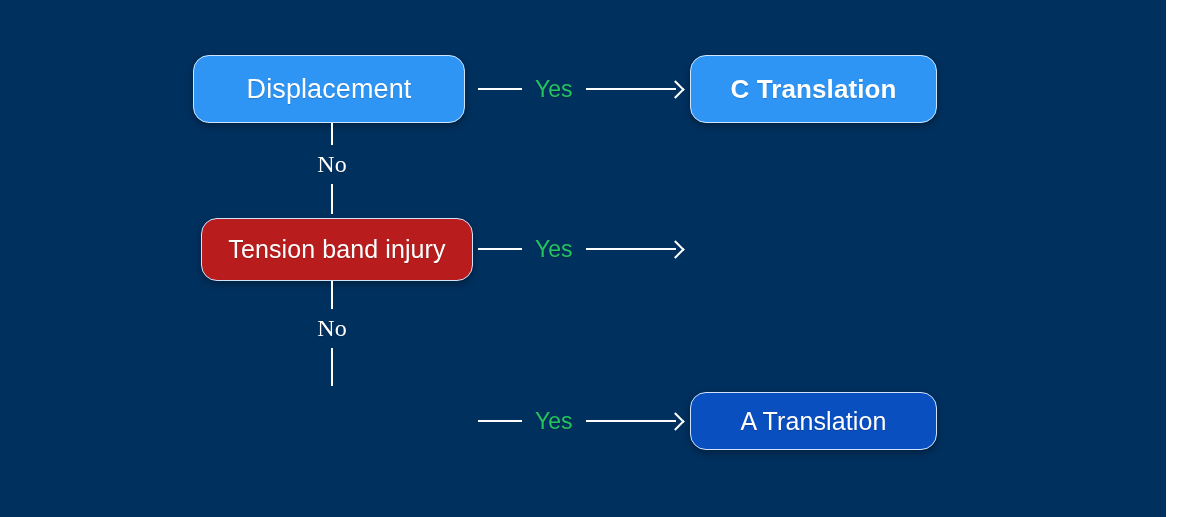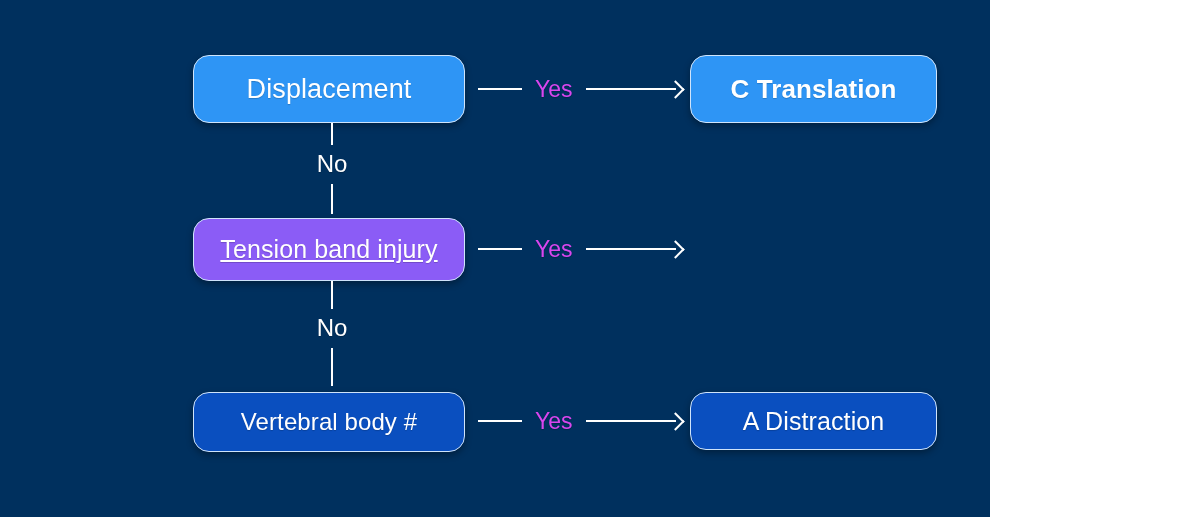--- a/index.html
+++ b/index.html
@@ -7,23 +7,24 @@
     padding: 0;
   }
   body {
     width: 1200px;
     height: 517px;
     overflow: hidden;
     font-family: "Liberation Sans", sans-serif;
   }
   #canvas {
     position: relative;
-    width: 990px;
+    width: 1148px;
     height: 517px;
     background: #00305e;
+    padding-left: 18px;
   }
 
   
   .node {
     position: absolute;
     box-sizing: border-box;
     display: flex;
     align-items: center;
     justify-content: center;
     border-radius: 16px;
@@ -36,21 +37,21 @@
   .node .node-label {
     display: block;
     line-height: 1;
     text-shadow: 0 1px 1px rgba(0, 0, 0, 0.18);
   }
 
   
   .node.r1c1 { left: 193px; top: 55px;  width: 272px; height: 68px; background: #2e95f5; }
   .node.r1c2 { left: 690px; top: 55px;  width: 247px; height: 68px; background: #2e95f5; font-weight: bold; }
   
-  .node.r2c1 { left: 193px; top: 218px; width: 272px; height: 63px; background: #8b5cf6; text-decoration: underline; }
+  .node.r2c1 { left: 201px; top: 218px; width: 272px; height: 63px; background: #b91c1c; }
   .node.r2c2 { left: 690px; top: 218px; width: 247px; height: 63px; background: #1565e8; }
   
   .node.r3c1 { left: 193px; top: 392px; width: 272px; height: 60px; background: #0a4fbf; }
   .node.r3c2 { left: 690px; top: 392px; width: 247px; height: 58px; background: #0a4fbf; }
 
   .r1c1 .node-label { font-size: 27px; }
   .r1c2 .node-label { font-size: 26px; }
   .r2c1 .node-label { font-size: 25px; }
   .r2c2 .node-label { font-size: 25px; }
   .r3c1 .node-label { font-size: 24px; }
@@ -72,21 +73,21 @@
   .yes-stub {
     flex: 0 0 auto;
     width: 44px;
     height: 2px;
     background: #ffffff;
   }
   .yes-text {
     flex: 0 0 auto;
     padding: 0 13px;
     font-size: 23px;
-    color: #d946ef;
+    color: #22c55e;
     line-height: 1;
     text-shadow: 0 1px 1px rgba(0, 0, 0, 0.2);
   }
   .yes-arrow {
     flex: 1 1 auto;
     position: relative;
     height: 14px;
   }
   .yes-arrow .shaft {
     position: absolute;
@@ -127,20 +128,21 @@
   .no-conn.n1 .no-seg-bot { height: 30px; }
   .no-conn.n2 .no-seg-top { height: 28px; }
   .no-conn.n2 .no-seg-bot { height: 38px; }
 
   .no-text {
     font-size: 24px;
     color: #ffffff;
     line-height: 1;
     padding: 7px 0 8px 0;
     text-shadow: 0 1px 1px rgba(0, 0, 0, 0.2);
+    font-family: Liberation Serif, serif;
   }
 </style>
 </head>
 <body>
 
 <div id="canvas">
 
   <div class="node r1c1">
     <span class="node-label">Displacement</span>
   </div>
@@ -177,30 +179,27 @@
     </span>
   </div>
 
 
   <div class="no-conn n2">
     <span class="no-seg no-seg-top"></span>
     <span class="no-text">No</span>
     <span class="no-seg no-seg-bot"></span>
   </div>
 
-  <div class="node r3c1">
-    <span class="node-label">Vertebral body #</span>
-  </div>
 
   <div class="yes-conn y3">
     <span class="yes-stub"></span>
     <span class="yes-text">Yes</span>
     <span class="yes-arrow">
       <span class="shaft"></span>
       <span class="head"></span>
     </span>
   </div>
 
   <div class="node r3c2">
-    <span class="node-label">A Distraction</span>
+    <span class="node-label">A Translation</span>
   </div>
 
 </div>
 
 </body></html>

